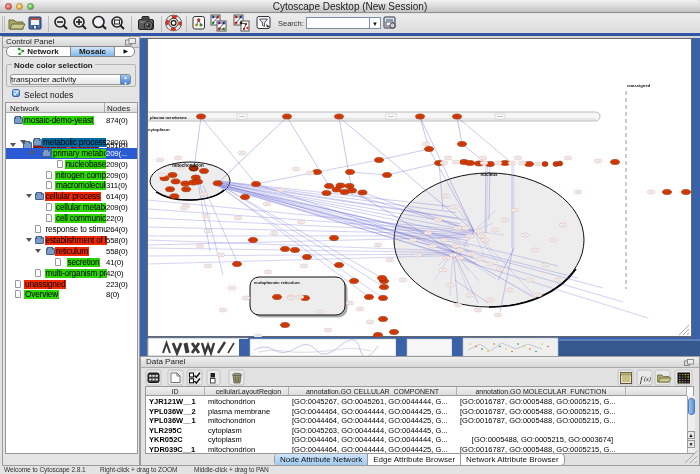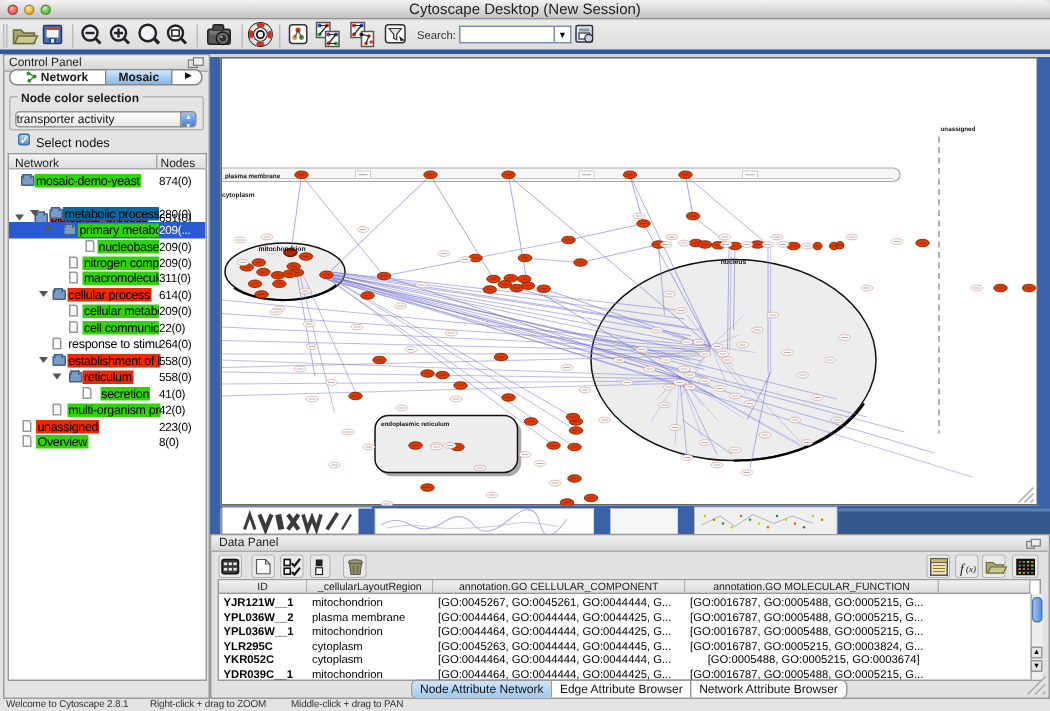--- a/index.html
+++ b/index.html
@@ -891,21 +891,20 @@
         <div class="dr" style="top:29px;left:0;width:541px">
           <span class="dc" style="left:3px;width:55px;font-weight:bold;">YPL036W__1</span>
           <span class="dc" style="left:62px;width:80px;">mitochondrion</span>
           <span class="dc" style="left:146px;width:164px;">[GO:0044464, GO:0044444, GO:0044425, G...</span>
           <span class="dc" style="left:314px;width:165px;">[GO:0016787, GO:0005488, GO:0005215, G...</span>
         </div>
         <div class="dr" style="top:38.5px;left:0;width:541px">
           <span class="dc" style="left:3px;width:55px;font-weight:bold;">YLR295C</span>
           <span class="dc" style="left:62px;width:80px;">cytoplasm</span>
           <span class="dc" style="left:146px;width:164px;">[GO:0045263, GO:0044444, GO:0044445, G...</span>
-          <span class="dc" style="left:314px;width:165px;">[GO:0016787, GO:0005215, GO:0003824, G...</span>
         </div>
         <div class="dr" style="top:48px;left:0;width:541px">
           <span class="dc" style="left:3px;width:55px;font-weight:bold;">YKR052C</span>
           <span class="dc" style="left:62px;width:80px;">cytoplasm</span>
           <span class="dc" style="left:146px;width:164px;">[GO:0044464, GO:0044444, GO:0044444, G...</span>
           <span class="dc" style="left:314px;width:165px;text-align:center;">[GO:0005488, GO:0005215, GO:0003674]</span>
         </div>
         <div class="dr" style="top:57.5px;left:0;width:541px">
           <span class="dc" style="left:3px;width:55px;font-weight:bold;">YDR039C__1</span>
           <span class="dc" style="left:62px;width:80px;">mitochondrion</span>

